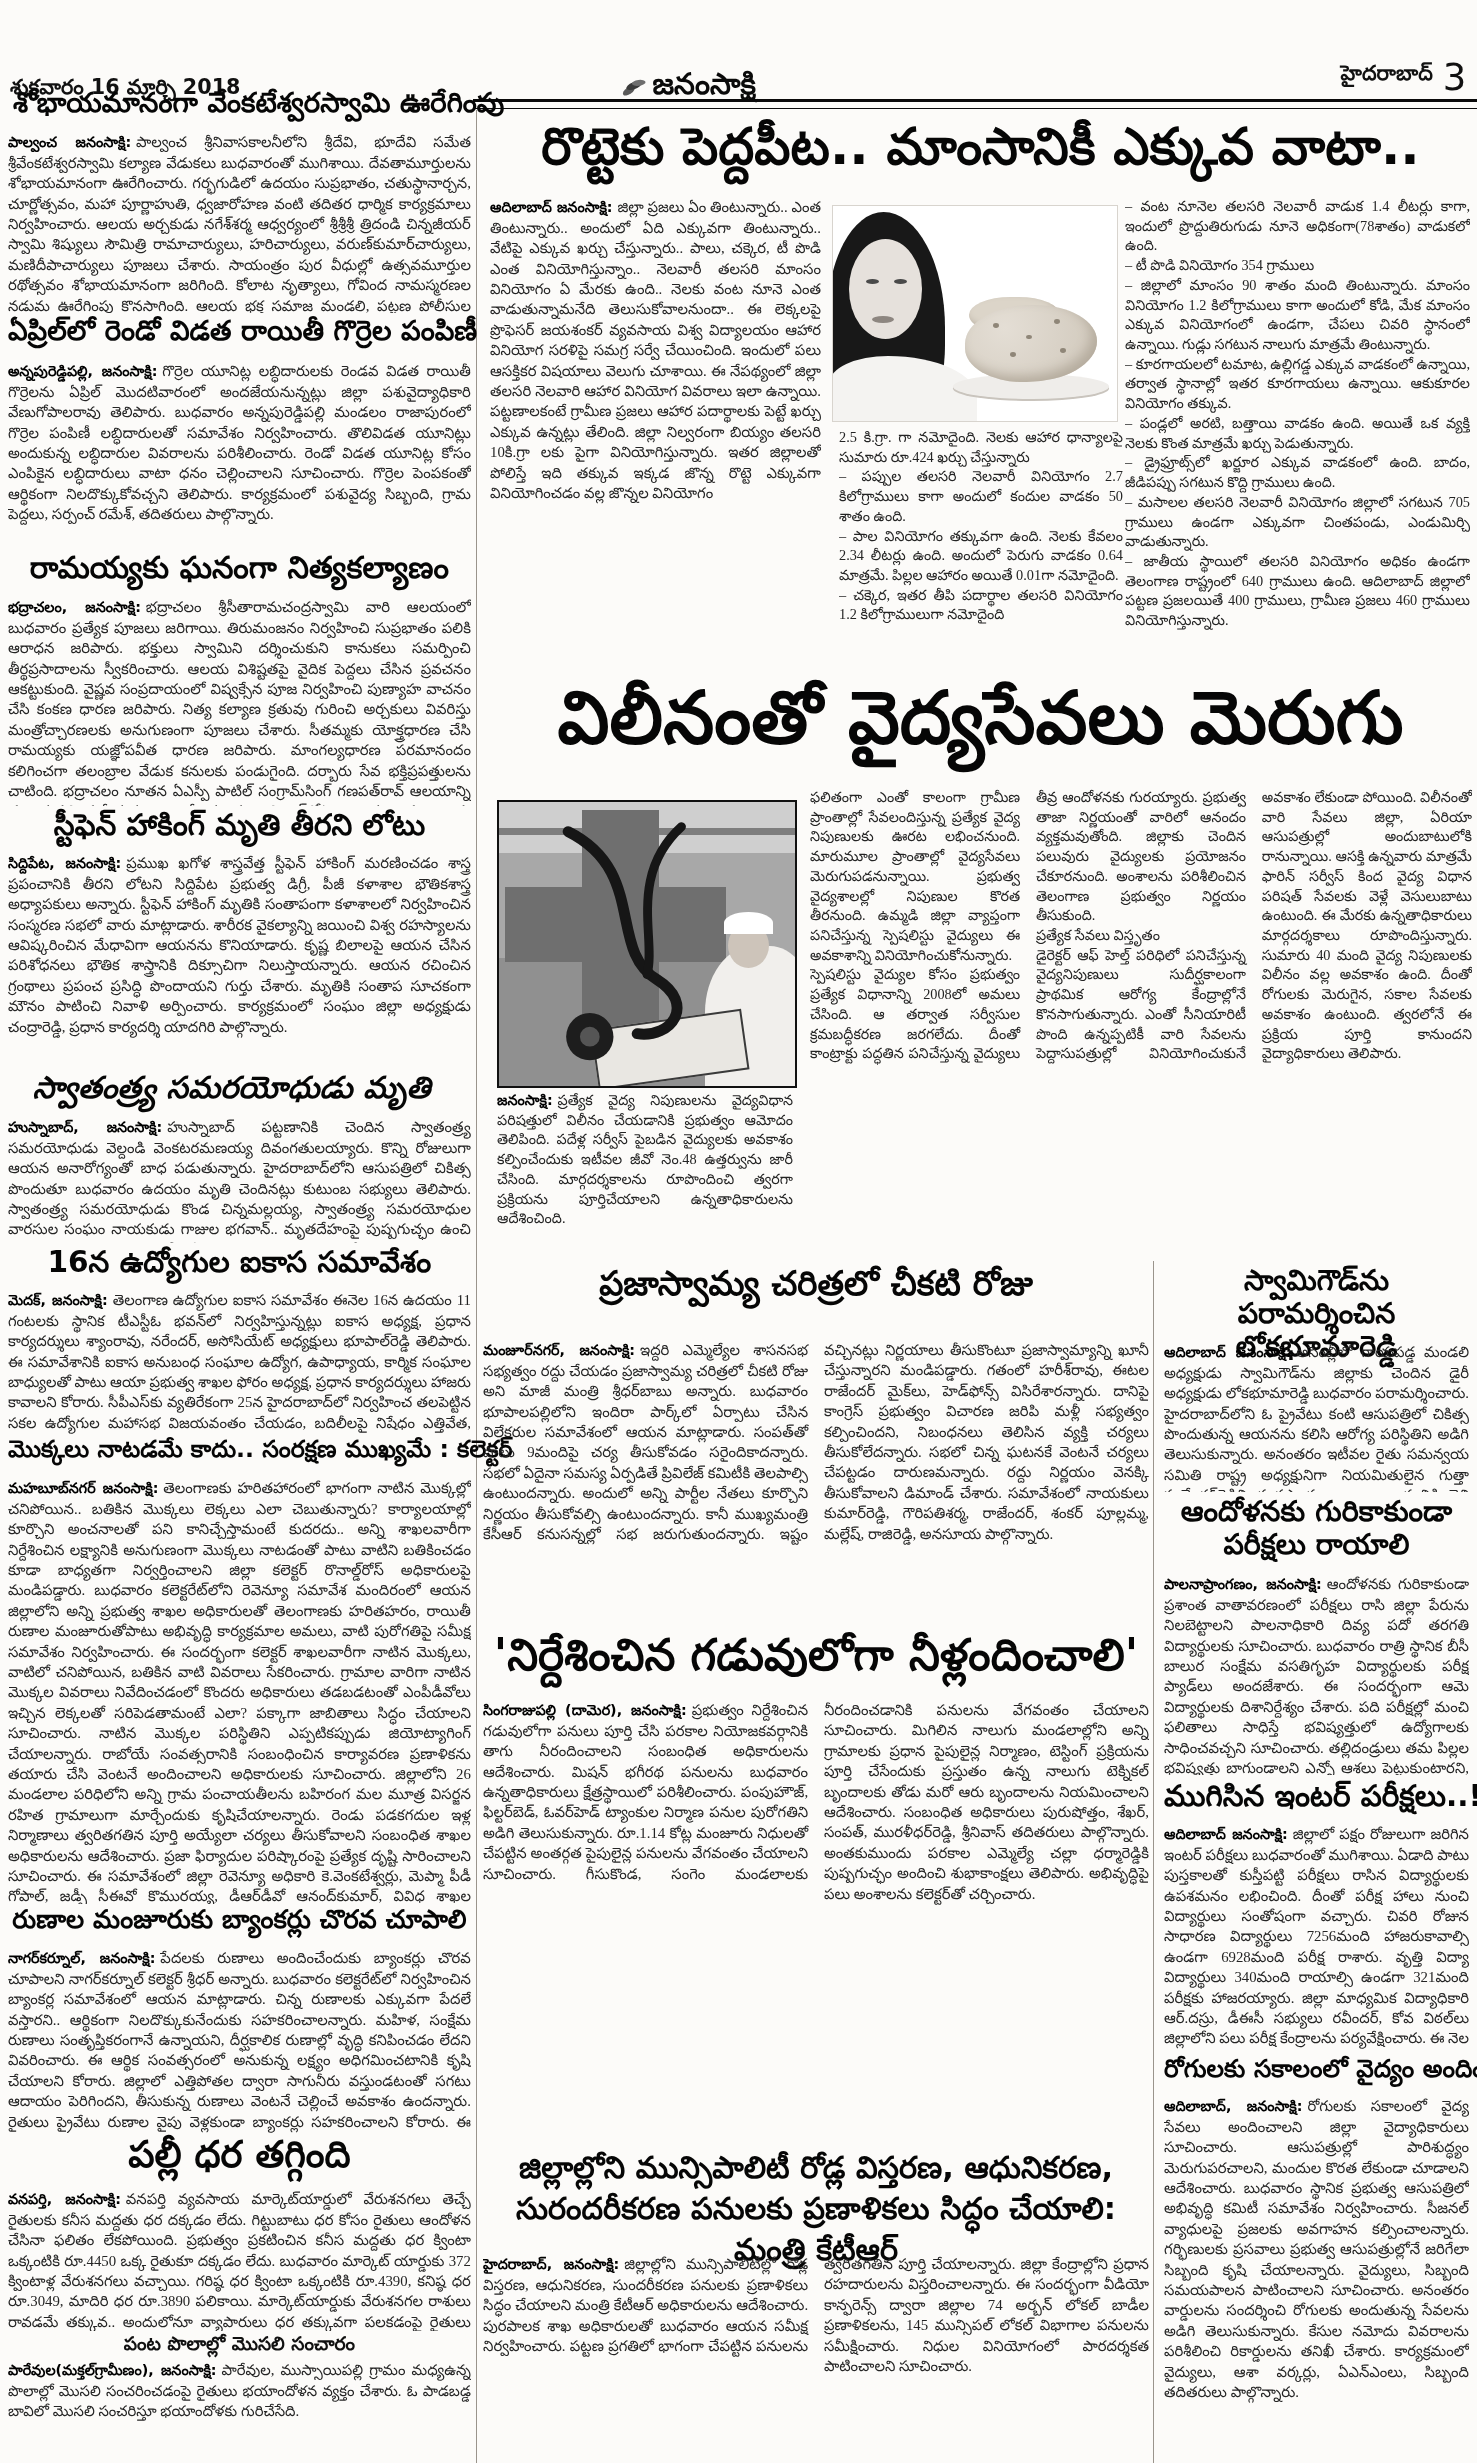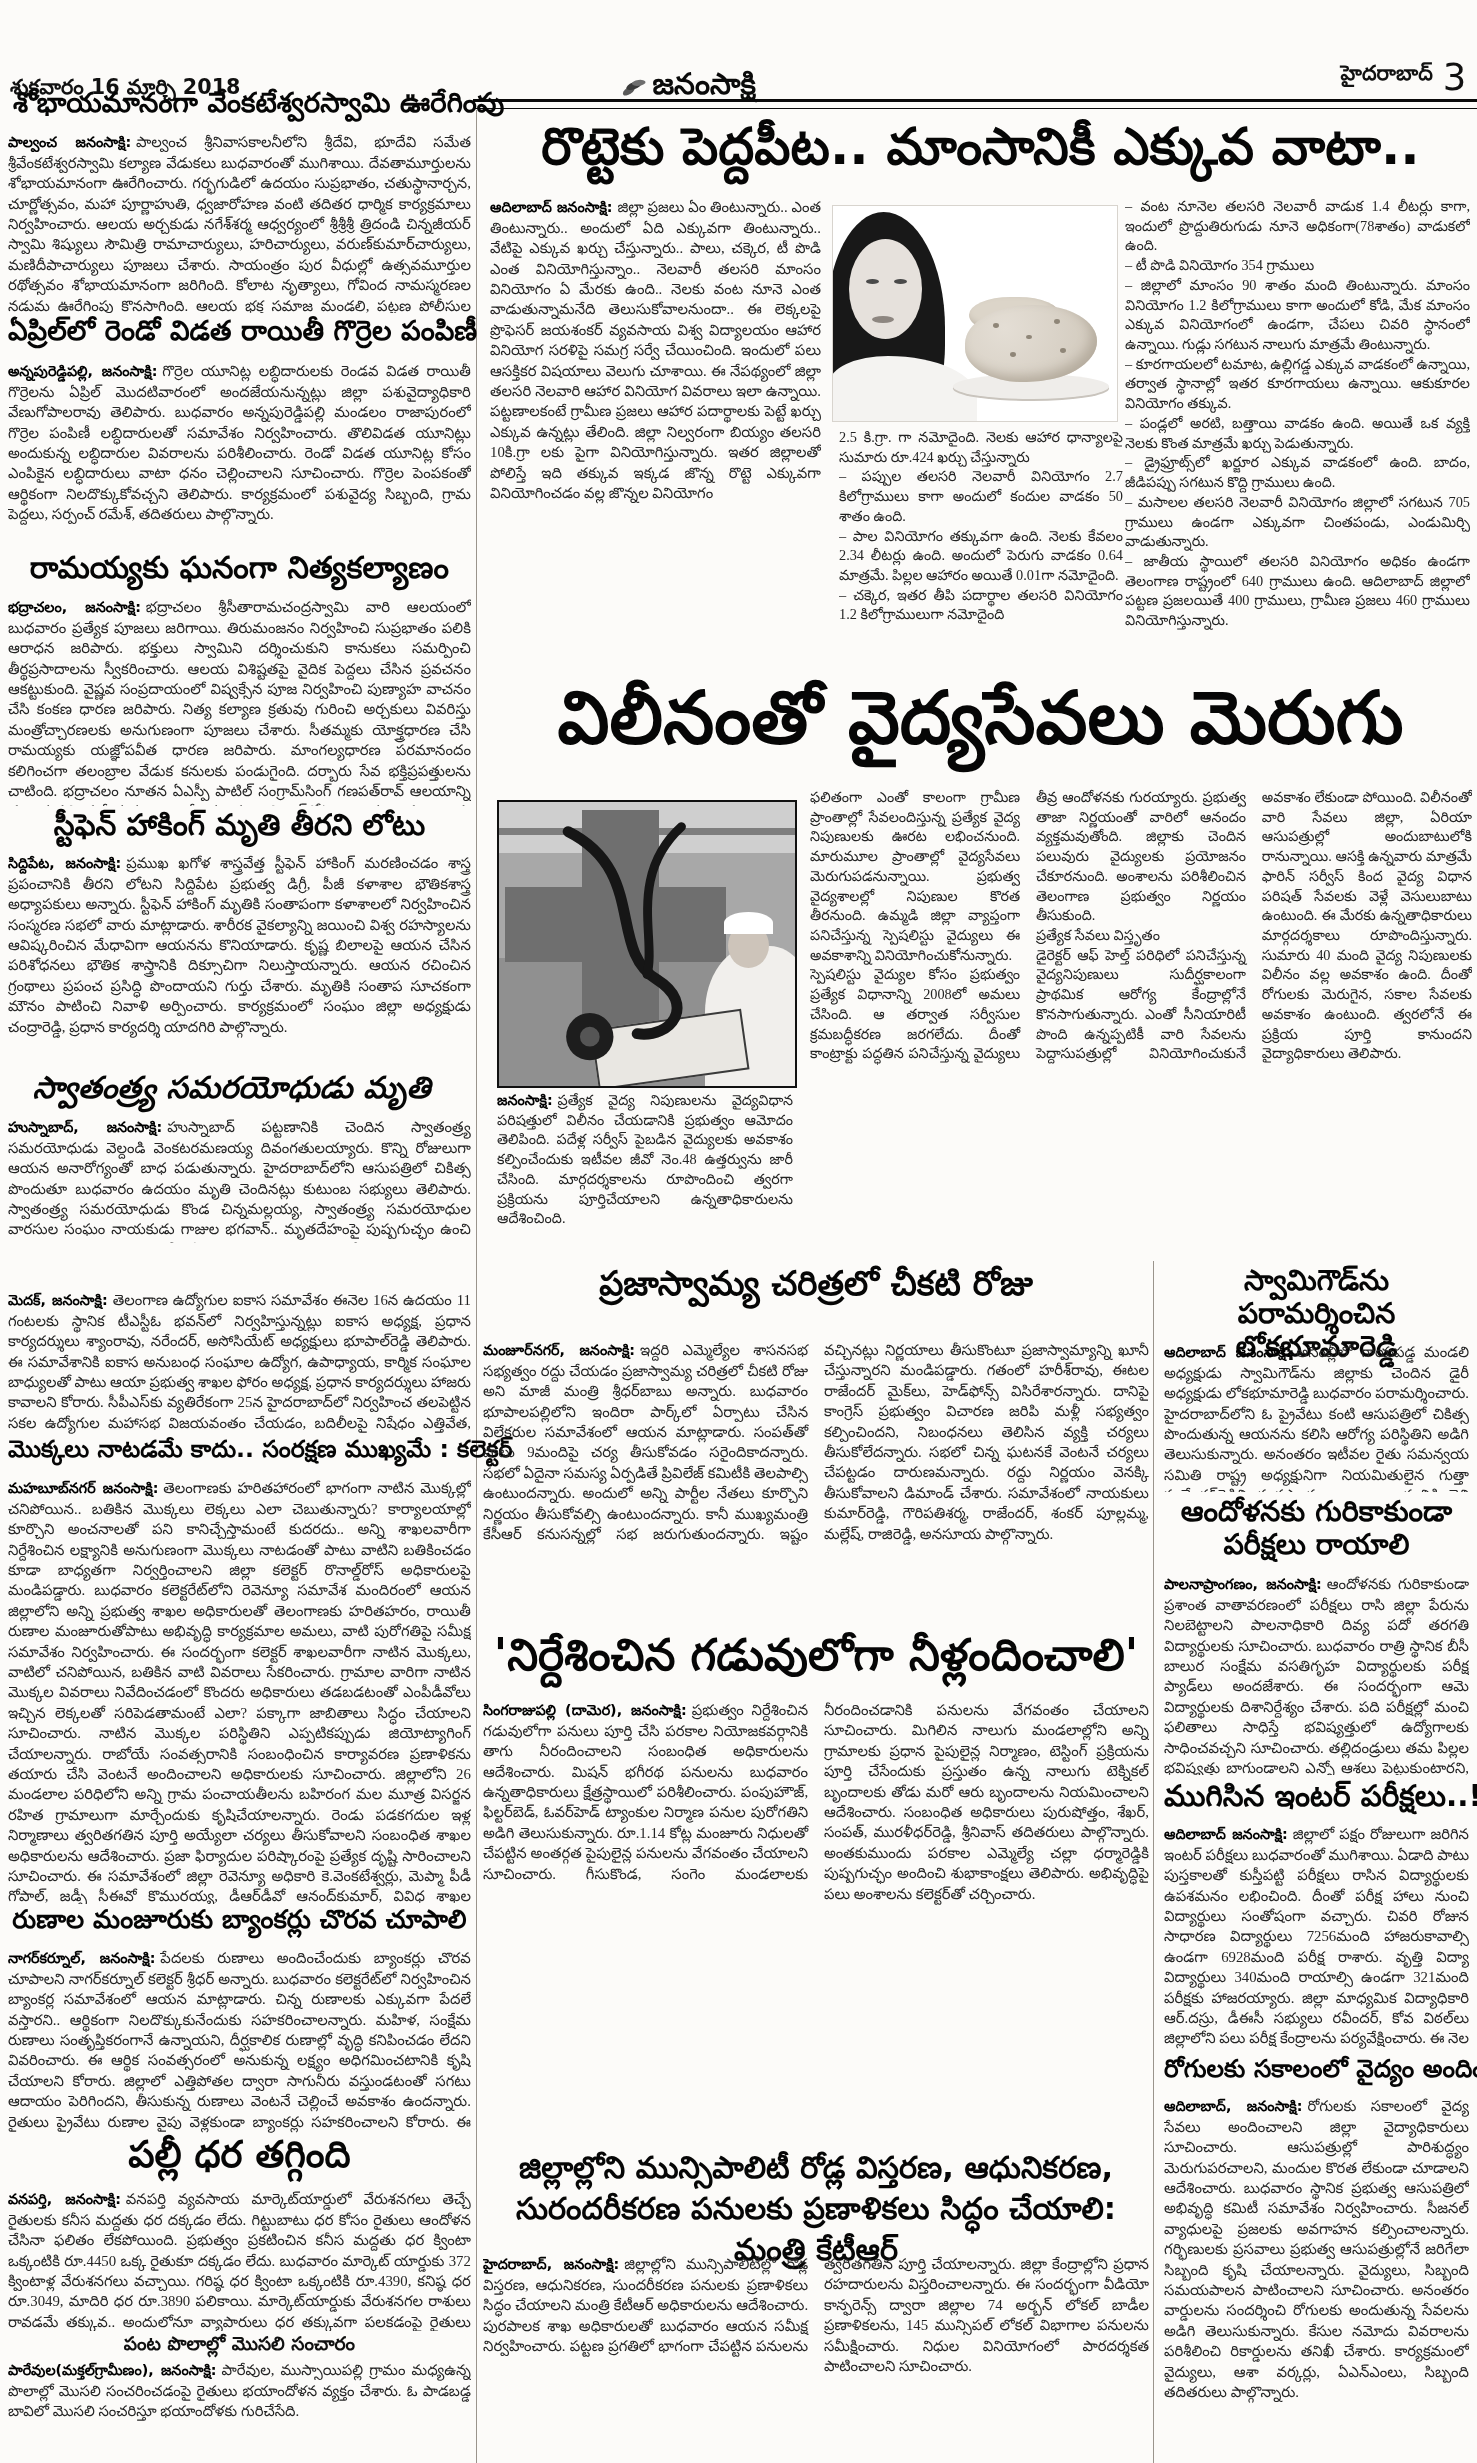--- a/index.html
+++ b/index.html
@@ -88,20 +88,21 @@
 
   <div class="abs head" style="left:7.9px;top:550px;width:463px;font-size:30.5px;">రామయ్యకు ఘనంగా నిత్యకల్యాణం</div>
   <div class="abs body-text" style="left:7.9px;top:597px;width:463px;height:209px;"><b class="byline">భద్రాచలం, జనంసాక్షి:</b><span>భద్రాచలం శ్రీసీతారామచంద్రస్వామి వారి ఆలయంలో బుధవారం ప్రత్యేక పూజలు జరిగాయి. తిరుమంజనం నిర్వహించి సుప్రభాతం పలికి ఆరాధన జరిపారు. భక్తులు స్వామిని దర్శించుకుని కానుకలు సమర్పించి తీర్థప్రసాదాలను స్వీకరించారు. ఆలయ విశిష్టతపై వైదిక పెద్దలు చేసిన ప్రవచనం ఆకట్టుకుంది. వైష్ణవ సంప్రదాయంలో విష్వక్సేన పూజ నిర్వహించి పుణ్యాహ వాచనం చేసి కంకణ ధారణ జరిపారు. నిత్య కల్యాణ క్రతువు గురించి అర్చకులు వివరిస్తు మంత్రోచ్చారణలకు అనుగుణంగా పూజలు చేశారు. సీతమ్మకు యోక్త్రధారణ చేసి రామయ్యకు యజ్ఞోపవీత ధారణ జరిపారు. మాంగల్యధారణ పరమానందం కలిగించగా తలంబ్రాల వేడుక కనులకు పండుగైంది. దర్బారు సేవ భక్తిప్రపత్తులను చాటింది. భద్రాచలం నూతన ఏఎస్పీ పాటిల్ సంగ్రామ్‌సింగ్ గణపత్‌రావ్ ఆలయాన్ని దర్శించుకుని ప్రత్యేక పూజలు చేశారు. మూలవిరాట్‌తోపాటు అనుబంధంగా ఉన్న ఆంజనేయస్వామి వారిని లక్ష్మీతాయారు అమ్మవారిని దర్శించి పూజలు చేశారు.</span></div>
 
   <div class="abs head" style="left:7.9px;top:808px;width:463px;font-size:29.6px;">స్టీఫెన్ హాకింగ్ మృతి తీరని లోటు</div>
   <div class="abs body-text" style="left:7.9px;top:853px;width:463px;height:215px;"><b class="byline">సిద్దిపేట, జనంసాక్షి:</b><span>ప్రముఖ ఖగోళ శాస్త్రవేత్త స్టీఫెన్ హాకింగ్ మరణించడం శాస్త్ర ప్రపంచానికి తీరని లోటని సిద్దిపేట ప్రభుత్వ డిగ్రీ, పీజీ కళాశాల భౌతికశాస్త్ర అధ్యాపకులు అన్నారు. స్టీఫెన్ హాకింగ్ మృతికి సంతాపంగా కళాశాలలో నిర్వహించిన సంస్మరణ సభలో వారు మాట్లాడారు. శారీరక వైకల్యాన్ని జయించి విశ్వ రహస్యాలను ఆవిష్కరించిన మేధావిగా ఆయనను కొనియాడారు. కృష్ణ బిలాలపై ఆయన చేసిన పరిశోధనలు భౌతిక శాస్త్రానికి దిక్సూచిగా నిలుస్తాయన్నారు. ఆయన రచించిన గ్రంథాలు ప్రపంచ ప్రసిద్ధి పొందాయని గుర్తు చేశారు. మృతికి సంతాప సూచకంగా మౌనం పాటించి నివాళి అర్పించారు. కార్యక్రమంలో సంఘం జిల్లా అధ్యక్షుడు చంద్రారెడ్డి, ప్రధాన కార్యదర్శి యాదగిరి పాల్గొన్నారు.</span></div>
 
   <div class="abs head" style="left:0;top:1070px;width:463px;font-size:30.5px;font-style:italic;">స్వాతంత్ర్య సమరయోధుడు మృతి</div>
   <div class="abs body-text" style="left:7.9px;top:1117px;width:463px;height:126px;"><b class="byline">హుస్నాబాద్, జనంసాక్షి:</b><span>హుస్నాబాద్ పట్టణానికి చెందిన స్వాతంత్ర్య సమరయోధుడు వెల్దండి వెంకటరమణయ్య దివంగతులయ్యారు. కొన్ని రోజులుగా ఆయన అనారోగ్యంతో బాధ పడుతున్నారు. హైదరాబాద్‌లోని ఆసుపత్రిలో చికిత్స పొందుతూ బుధవారం ఉదయం మృతి చెందినట్లు కుటుంబ సభ్యులు తెలిపారు. స్వాతంత్ర్య సమరయోధుడు కొండ చిన్నమల్లయ్య, స్వాతంత్ర్య సమరయోధుల వారసుల సంఘం నాయకుడు గాజుల భగవాన్.. మృతదేహంపై పుష్పగుచ్ఛం ఉంచి నివాళులర్పించారు. పద్మశాలీ సేవా సంఘం నాయకులతో పాటు పలువురు అంత్యక్రియల్లో పాల్గొని నివాళులర్పించారు.</span></div>
 
+  <div class="abs head" style="left:7.9px;top:1245px;width:463px;font-size:29.6px;">16న ఉద్యోగుల ఐకాస సమావేశం</div>
   <div class="abs body-text" style="left:7.9px;top:1290px;width:463px;height:144px;"><b class="byline">మెదక్, జనంసాక్షి:</b><span>తెలంగాణ ఉద్యోగుల ఐకాస సమావేశం ఈనెల 16న ఉదయం 11 గంటలకు స్థానిక టీఎస్టీఓ భవన్‌లో నిర్వహిస్తున్నట్లు ఐకాస అధ్యక్ష, ప్రధాన కార్యదర్శులు శ్యాంరావు, నరేందర్, అసోసియేట్ అధ్యక్షులు భూపాల్‌రెడ్డి తెలిపారు. ఈ సమావేశానికి ఐకాస అనుబంధ సంఘాల ఉద్యోగ, ఉపాధ్యాయ, కార్మిక సంఘాల బాధ్యులతో పాటు ఆయా ప్రభుత్వ శాఖల ఫోరం అధ్యక్ష, ప్రధాన కార్యదర్శులు హాజరు కావాలని కోరారు. సీపీఎస్‌కు వ్యతిరేకంగా 25న హైదరాబాద్‌లో నిర్వహించ తలపెట్టిన సకల ఉద్యోగుల మహాసభ విజయవంతం చేయడం, బదిలీలపై నిషేధం ఎత్తివేత, పింఛనుదారుల సమస్యలు, ఒప్పంద ఉద్యోగుల క్రమబద్ధీకరణ, 11వ పీఆర్సీ ఏర్పాటు, ఉపాధ్యాయులు ఏకీకృత సర్వీస్ నిబంధనలపై చర్చిస్తామన్నారు.</span></div>
 
   <div class="abs head" style="left:7.9px;top:1436px;width:463px;font-size:23.6px;">మొక్కలు నాటడమే కాదు.. సంరక్షణ ముఖ్యమే : కలెక్టర్</div>
   <div class="abs body-text" style="left:7.9px;top:1478px;width:463px;height:426px;"><b class="byline">మహబూబ్‌నగర్ జనంసాక్షి:</b><span>తెలంగాణకు హరితహారంలో భాగంగా నాటిన మొక్కల్లో చనిపోయిన.. బతికిన మొక్కలు లెక్కలు ఎలా చెబుతున్నారు? కార్యాలయాల్లో కూర్చొని అంచనాలతో పని కానిచ్చేస్తామంటే కుదరదు.. అన్ని శాఖలవారీగా నిర్దేశించిన లక్ష్యానికి అనుగుణంగా మొక్కలు నాటడంతో పాటు వాటిని బతికించడం కూడా బాధ్యతగా నిర్వర్తించాలని జిల్లా కలెక్టర్ రొనాల్డ్‌రోస్ అధికారులపై మండిపడ్డారు. బుధవారం కలెక్టరేట్‌లోని రెవెన్యూ సమావేశ మందిరంలో ఆయన జిల్లాలోని అన్ని ప్రభుత్వ శాఖల అధికారులతో తెలంగాణకు హరితహరం, రాయితీ రుణాల మంజూరుతోపాటు అభివృద్ధి కార్యక్రమాల అమలు, వాటి పురోగతిపై సమీక్ష సమావేశం నిర్వహించారు. ఈ సందర్భంగా కలెక్టర్ శాఖలవారీగా నాటిన మొక్కలు, వాటిలో చనిపోయిన, బతికిన వాటి వివరాలు సేకరించారు. గ్రామాల వారిగా నాటిన మొక్కల వివరాలు నివేదించడంలో కొందరు అధికారులు తడబడటంతో ఎంపీడీవోలు ఇచ్చిన లెక్కలతో సరిపెడతామంటే ఎలా? పక్కాగా జాబితాలు సిద్ధం చేయాలని సూచించారు. నాటిన మొక్కల పరిస్థితిని ఎప్పటికప్పుడు జియోట్యాగింగ్ చేయాలన్నారు. రాబోయే సంవత్సరానికి సంబంధించిన కార్యావరణ ప్రణాళికను తయారు చేసి వెంటనే అందించాలని అధికారులకు సూచించారు. జిల్లాలోని 26 మండలాల పరిధిలోని అన్ని గ్రామ పంచాయతీలను బహిరంగ మల మూత్ర విసర్జన రహిత గ్రామాలుగా మార్చేందుకు కృషిచేయాలన్నారు. రెండు పడకగదుల ఇళ్ల నిర్మాణాలు త్వరితగతిన పూర్తి అయ్యేలా చర్యలు తీసుకోవాలని సంబంధిత శాఖల అధికారులను ఆదేశించారు. ప్రజా ఫిర్యాదుల పరిష్కారంపై ప్రత్యేక దృష్టి సారించాలని సూచించారు. ఈ సమావేశంలో జిల్లా రెవెన్యూ అధికారి కె.వెంకటేశ్వర్లు, మెప్మా పీడీ గోపాల్, జడ్పీ సీఈవో కొమురయ్య, డీఆర్‌డీవో ఆనంద్‌కుమార్, వివిధ శాఖల అధికారులు పాల్గొన్నారు.</span></div>
 
   <div class="abs head" style="left:7.9px;top:1905px;width:463px;font-size:25.6px;">రుణాల మంజూరుకు బ్యాంకర్లు చొరవ చూపాలి</div>
   <div class="abs body-text" style="left:7.9px;top:1948px;width:463px;height:185px;"><b class="byline">నాగర్‌కర్నూల్, జనంసాక్షి:</b><span>పేదలకు రుణాలు అందించేందుకు బ్యాంకర్లు చొరవ చూపాలని నాగర్‌కర్నూల్ కలెక్టర్ శ్రీధర్ అన్నారు. బుధవారం కలెక్టరేట్‌లో నిర్వహించిన బ్యాంకర్ల సమావేశంలో ఆయన మాట్లాడారు. చిన్న రుణాలకు ఎక్కువగా పేదలే వస్తారని.. ఆర్థికంగా నిలదొక్కుకునేందుకు సహకరించాలన్నారు. మహిళ, సంక్షేమ రుణాలు సంతృప్తికరంగానే ఉన్నాయని, దీర్ఘకాలిక రుణాల్లో వృద్ధి కనిపించడం లేదని వివరించారు. ఈ ఆర్థిక సంవత్సరంలో అనుకున్న లక్ష్యం అధిగమించటానికి కృషి చేయాలని కోరారు. జిల్లాలో ఎత్తిపోతల ద్వారా సాగునీరు వస్తుండటంతో సగటు ఆదాయం పెరిగిందని, తీసుకున్న రుణాలు వెంటనే చెల్లించే అవకాశం ఉందన్నారు. రైతులు ప్రైవేటు రుణాల వైపు వెళ్లకుండా బ్యాంకర్లు సహకరించాలని కోరారు. ఈ ఆర్థిక సంవత్సరంలో రూ. 2,649 కోట్లు లక్ష్యం కాగా రూ.1,169 కోట్లు మంజూరు చేసినట్లు వివరించారు. ఈ సమావేశంలో లీడ్ బ్యాంకు మేనేజర్ రామకృష్ణారెడ్డి, నాబార్డు డీడీఎం భార్గవ, మనోజ్‌కుమార్, పాల్గొన్నారు.</span></div>
 
   <div class="abs head" style="left:7.9px;top:2134px;width:463px;font-size:37px;">పల్లీ ధర తగ్గింది</div>
   <div class="abs body-text" style="left:7.9px;top:2189px;width:463px;height:142px;"><b class="byline">వనపర్తి, జనంసాక్షి:</b><span>వనపర్తి వ్యవసాయ మార్కెట్‌యార్డులో వేరుశనగలు తెచ్చే రైతులకు కనీస మద్దతు ధర దక్కడం లేదు. గిట్టుబాటు ధర కోసం రైతులు ఆందోళన చేసినా ఫలితం లేకపోయింది. ప్రభుత్వం ప్రకటించిన కనీస మద్దతు ధర క్వింటా ఒక్కంటికి రూ.4450 ఒక్క రైతుకూ దక్కడం లేదు. బుధవారం మార్కెట్ యార్డుకు 372 క్వింటాళ్ల వేరుశనగలు వచ్చాయి. గరిష్ఠ ధర క్వింటా ఒక్కంటికి రూ.4390, కనిష్ఠ ధర రూ.3049, మాదిరి ధర రూ.3890 పలికాయి. మార్కెట్‌యార్డుకు వేరుశనగల రాశులు రావడమే తక్కువ.. అందులోనూ వ్యాపారులు ధర తక్కువగా పలకడంపై రైతులు ఆందోళన చెందుతున్నారు.</span></div>

